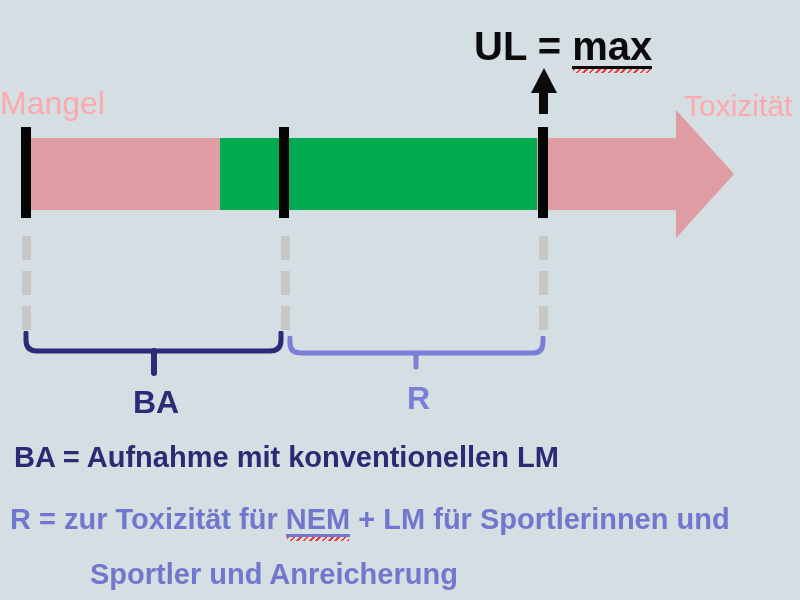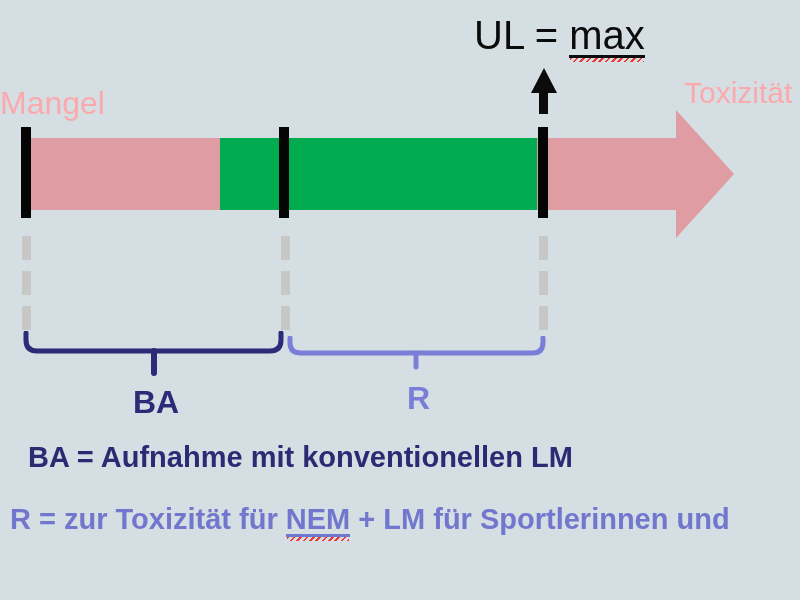--- a/index.html
+++ b/index.html
@@ -6,22 +6,22 @@
   body{
     width:800px;height:600px;overflow:hidden;
     background:#d5dee3;
     font-family:"Liberation Sans",sans-serif;
     position:relative;
   }
   .abs{position:absolute;}
 
   
   .ul-label{
-    left:474px;top:15px;
-    font-size:40px;font-weight:normal;color:#0b0b0b;
+    left:474px;top:26px;
+    font-size:40px;font-weight:bold;color:#0b0b0b;
     line-height:1;white-space:pre;
   }
   .u{
     display:inline-block;position:relative;line-height:1;
   }
   .u-black{border-bottom:3px solid #0b0b0b;}
   .u-blue{border-bottom:3px solid currentColor;}
   .spell::after{
     content:"";position:absolute;left:1px;right:1px;bottom:-7px;height:4px;
     background:repeating-linear-gradient(135deg,#ee3a34 0 1.8px,rgba(0,0,0,0) 1.8px 4.5px);
@@ -30,21 +30,21 @@
   
   .up-arrow-head{
     left:531px;top:68px;width:0;height:0;
     border-left:13px solid transparent;border-right:13px solid transparent;
     border-bottom:25px solid #0b0b0b;
   }
   .up-arrow-shaft{left:539px;top:91px;width:9px;height:23px;background:#0b0b0b;}
 
   
   .mangel{left:0;top:87px;font-size:32px;color:#fba9ac;line-height:1;}
-  .tox{left:684px;top:78px;font-size:30px;color:#fba9ac;line-height:1;}
+  .tox{left:684px;top:91px;font-size:30px;color:#fba9ac;line-height:1;}
 
   
   .seg{top:138px;height:72px;}
   .seg-pink1{left:30px;width:190px;background:#df9ca2;}
   .seg-green{left:220px;width:317px;background:#00ac4f;}
   .seg-pink2{left:537px;width:139px;background:#df9ca2;}
   .arrowhead{
     left:676px;top:110px;width:0;height:0;
     border-top:64px solid transparent;border-bottom:64px solid transparent;
     border-left:58px solid #df9ca2;
@@ -63,21 +63,21 @@
 
   
   .brace-ba{left:22px;top:331px;}
   .brace-r{left:286px;top:336px;}
 
   
   .ba-label{left:133px;top:386px;font-size:32px;font-weight:bold;color:#2b2b77;line-height:1;text-align:right;}
   .r-label{left:407px;top:382px;font-size:32px;font-weight:bold;color:#7a7ed8;line-height:1;}
 
   
-  .ba-legend{left:28px;top:443px;font-size:29px;font-weight:bold;color:#2b2b73;line-height:1;white-space:pre;}
+  .ba-legend{left:14px;top:443px;font-size:29px;font-weight:bold;color:#2b2b73;line-height:1;white-space:pre;}
   .r-legend{left:10px;top:492px;font-size:29px;font-weight:bold;color:#7277ce;line-height:55px;white-space:pre-wrap;width:786px;}
   .r-line2-indent{display:inline-block;width:80px;}
 </style>
 </head>
 <body>
 
 <div class="abs ul-label"><span>UL = </span><span class="u u-black spell">max</span></div>
 
 <div>
   <div class="abs up-arrow-head"></div>
@@ -110,13 +110,13 @@
 <svg class="abs brace-r" width="262" height="34" viewBox="0 0 262 34">
   <path d="M 4,2 L 4,7 Q 4,17 15,17 L 247,17 Q 257,17 257,6 L 257,2" fill="none" stroke="#7a7ed8" stroke-width="5" stroke-linecap="round"></path>
   <path d="M 130,17 L 130,31" fill="none" stroke="#7a7ed8" stroke-width="5" stroke-linecap="round"></path>
 </svg>
 
 <div class="abs ba-label">BA</div>
 <div class="abs r-label">R</div>
 
 <div class="abs ba-legend">BA = Aufnahme mit konventionellen LM</div>
 
-<div class="abs r-legend"><span>R = zur Toxizität für </span><span class="u u-blue spell">NEM</span><span> + LM für Sportlerinnen und</span><br><span class="r-line2-indent"></span></div>
+<div class="abs r-legend"><span>R = zur Toxizität für </span><span class="u u-blue spell">NEM</span><span> + LM für Sportlerinnen und</span><br><span class="r-line2-indent"></span><span>Sportler und Anreicherung</span></div>
 
 </body></html>

